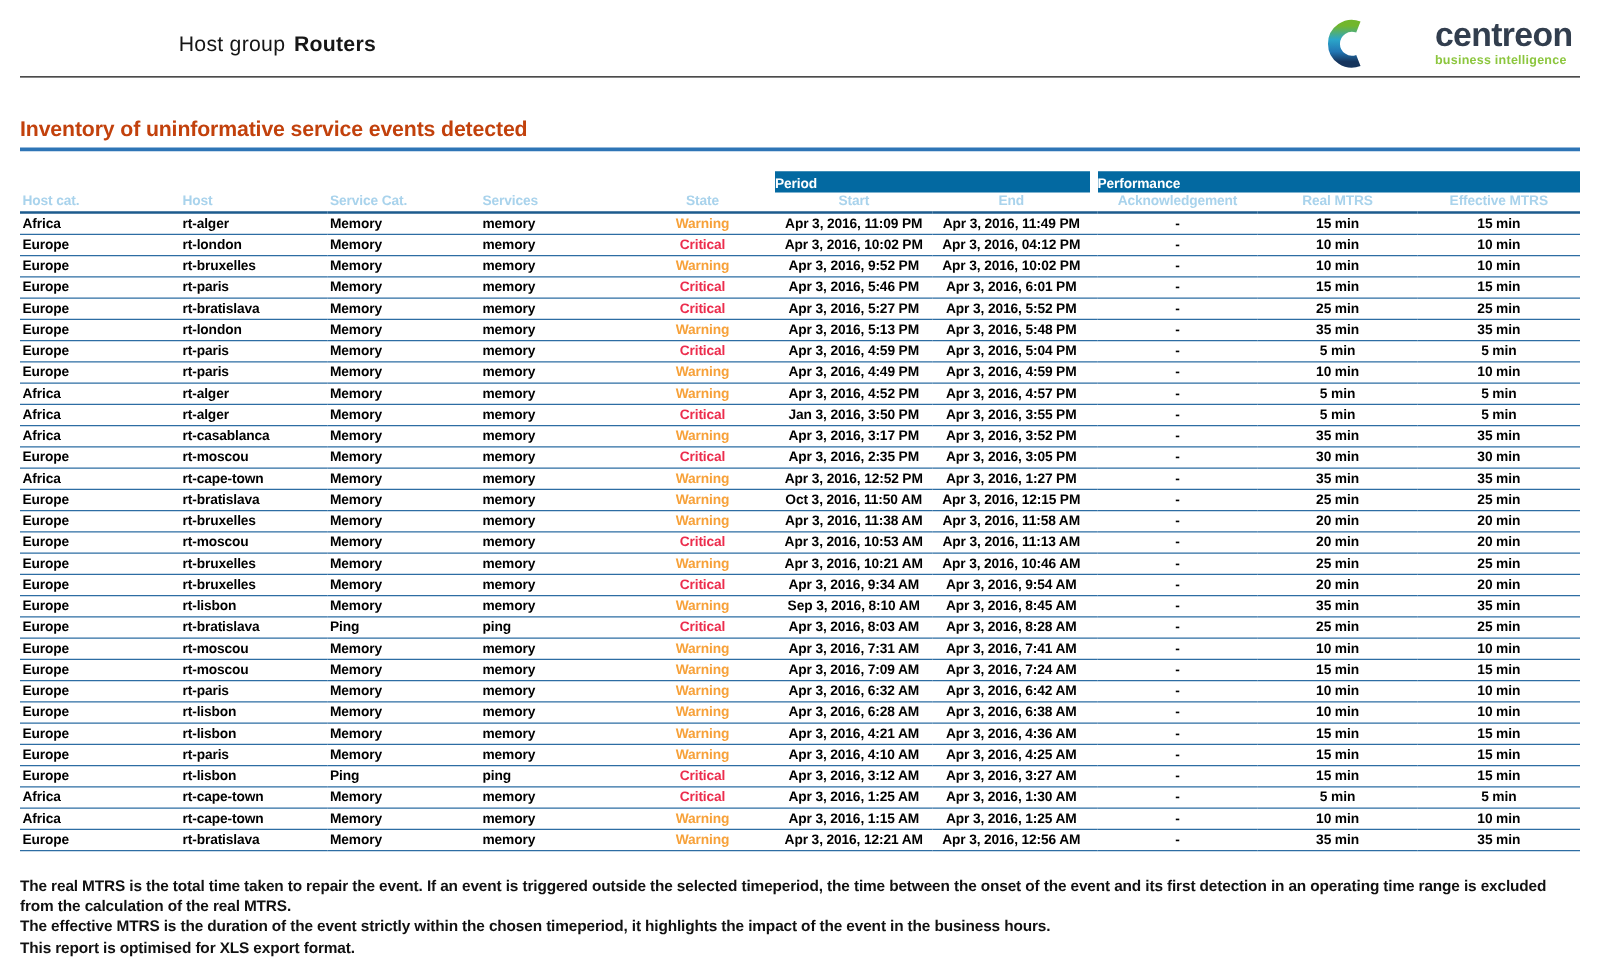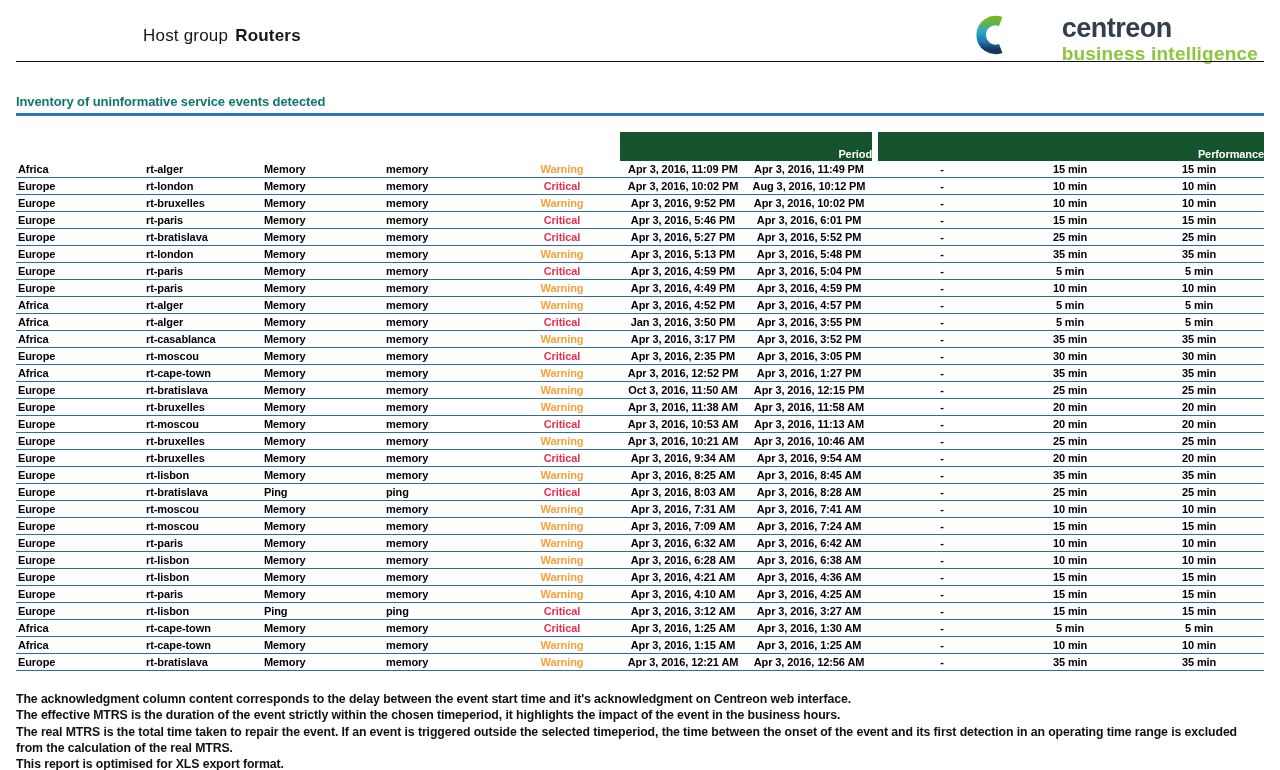--- a/index.html
+++ b/index.html
@@ -11,35 +11,35 @@
   .page { position:relative; width:1280px; height:770px; padding:0 16px; }
 
   
   .report-header { position:relative; height:62px; }
   .title { position:absolute; left:127px; top:26px; margin:0; font-size:17px; font-weight:normal; color:#161616; letter-spacing:0.2px; }
   .title .bold { font-weight:bold; margin-left:7px; }
   .logo { position:absolute; right:6px; top:12px; display:flex; align-items:flex-start; }
   .logo-icon { width:46px; height:46px; margin-right:9px; }
   .logo-text { display:flex; flex-direction:column; line-height:1; padding-top:3px;margin-left:36px; }
   .logo-name { font-size:27px; font-weight:bold; color:#323e4e; letter-spacing:-0.5px; }
-  .logo-sub { font-size:19px; font-weight:bold; color:#8cc63e; margin-top:2px; letter-spacing:0.2px; }
+  .logo-sub { font-size:10px; font-weight:bold; color:#8cc63e; margin-top:2px; letter-spacing:0.2px; }
   .rule { position:absolute; left:0; bottom:0; width:1248px; height:0; border-bottom:1.5px solid #111; }
 
   
   .section-heading {
     margin:32px 0 0 0; padding-bottom:4px;
-    font-size:13px; font-weight:bold; color:#0f766e;
+    font-size:17px; font-weight:bold; color:#c2410c;
     border-bottom:3px solid #2e75b6; width:1248px; letter-spacing:-0.1px;
   }
 
   
   table.events { border-collapse:collapse; table-layout:fixed; width:1248px; margin-top:16px; }
   th, td { font-size:11px; font-weight:bold; padding:2px 2px; overflow:hidden; white-space:nowrap; letter-spacing:-0.1px; }
   .group-row th { border:none; padding:0; }
-  .group-row .band { background:#14532d; color:#fff; text-align:right; font-size:11px; height:14px; padding:16px 0 1px 0; }
+  .group-row .band { background:#0369a1; color:#fff; text-align:left; font-size:11px; height:14px; padding:4px 0 1px 0; }
   .cols-row th { color:#a9d3ec; border-bottom:2px solid #1d5b8d; height:16px; padding-top:1px; }
   tbody td { border-bottom:1px solid #2d6da3; height:16.7px; color:#000; }
   .l { text-align:left; }
   .c { text-align:center; }
 
   
   .notes { margin-top:20px; width:1248px; }
   .notes p { margin:0; font-size:12.3px; font-weight:bold; line-height:16.2px; color:#111; letter-spacing:-0.1px; }
 </style>
 </head>
@@ -89,20 +89,33 @@
         <col style="width:128px">
         <col style="width:130px">
     </colgroup>
     <thead>
       <tr class="group-row">
         <th colspan="5"></th>
         <th colspan="2" class="band">Period</th>
         <th></th>
         <th colspan="3" class="band">Performance</th>
       </tr>
+      <tr class="cols-row">
+        <th class="l">Host cat.</th>
+        <th class="l">Host</th>
+        <th class="l">Service Cat.</th>
+        <th class="l">Services</th>
+        <th class="c">State</th>
+        <th class="c">Start</th>
+        <th class="c">End</th>
+        <th></th>
+        <th class="c">Acknowledgement</th>
+        <th class="c">Real MTRS</th>
+        <th class="c">Effective MTRS</th>
+      </tr>
     </thead>
     <tbody id="tbody">
         <tr>
       <td class="l">Africa</td>
       <td class="l">rt-alger</td>
       <td class="l">Memory</td>
       <td class="l">memory</td>
       <td class="c" style="color: rgb(247, 161, 57);">Warning</td>
       <td class="c">Apr 3, 2016, 11:09 PM</td>
       <td class="c">Apr 3, 2016, 11:49 PM</td>
@@ -111,21 +124,21 @@
       <td class="c">15 min</td>
       <td class="c">15 min</td>
     </tr>
         <tr>
       <td class="l">Europe</td>
       <td class="l">rt-london</td>
       <td class="l">Memory</td>
       <td class="l">memory</td>
       <td class="c" style="color: rgb(236, 45, 77);">Critical</td>
       <td class="c">Apr 3, 2016, 10:02 PM</td>
-      <td class="c">Aug 3, 2016, 10:12 PM</td>
+      <td class="c">Apr 3, 2016, 04:12 PM</td>
       <td></td>
       <td class="c">-</td>
       <td class="c">10 min</td>
       <td class="c">10 min</td>
     </tr>
         <tr>
       <td class="l">Europe</td>
       <td class="l">rt-bruxelles</td>
       <td class="l">Memory</td>
       <td class="l">memory</td>
@@ -331,21 +344,21 @@
       <td class="c">-</td>
       <td class="c">20 min</td>
       <td class="c">20 min</td>
     </tr>
         <tr>
       <td class="l">Europe</td>
       <td class="l">rt-lisbon</td>
       <td class="l">Memory</td>
       <td class="l">memory</td>
       <td class="c" style="color: rgb(247, 161, 57);">Warning</td>
-      <td class="c">Apr 3, 2016, 8:25 AM</td>
+      <td class="c">Sep 3, 2016, 8:10 AM</td>
       <td class="c">Apr 3, 2016, 8:45 AM</td>
       <td></td>
       <td class="c">-</td>
       <td class="c">35 min</td>
       <td class="c">35 min</td>
     </tr>
         <tr>
       <td class="l">Europe</td>
       <td class="l">rt-bratislava</td>
       <td class="l">Ping</td>
@@ -485,19 +498,18 @@
       <td class="c">Apr 3, 2016, 12:56 AM</td>
       <td></td>
       <td class="c">-</td>
       <td class="c">35 min</td>
       <td class="c">35 min</td>
     </tr>
       </tbody>
   </table>
 
   <footer class="notes">
-    <p>The acknowledgment column content corresponds to the delay between the event start time and it's acknowledgment on Centreon web interface.</p>
+    <p>The real MTRS is the total time taken to repair the event. If an event is triggered outside the selected timeperiod, the time between the onset of the event and its first detection in an operating time range is excluded from the calculation of the real MTRS.</p>
     <p>The effective MTRS is the duration of the event strictly within the chosen timeperiod, it highlights the impact of the event in the business hours.</p>
-    <p>The real MTRS is the total time taken to repair the event. If an event is triggered outside the selected timeperiod, the time between the onset of the event and its first detection in an operating time range is excluded from the calculation of the real MTRS.</p>
     <p>This report is optimised for XLS export format.</p>
   </footer>
 
 </div>
 
 </body></html>

